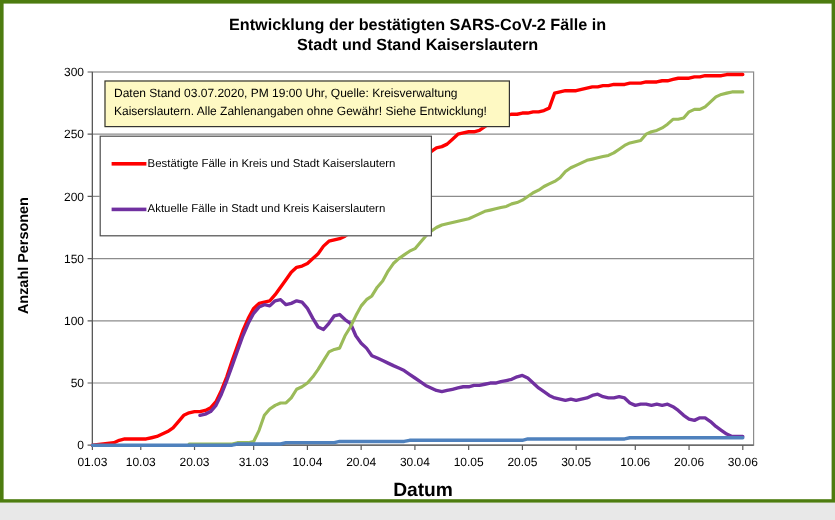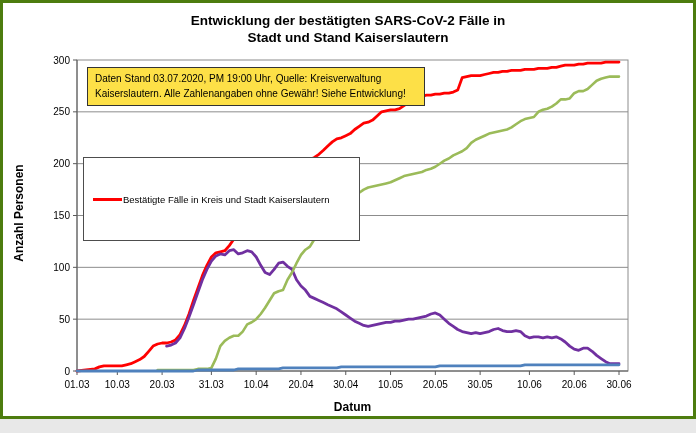--- a/index.html
+++ b/index.html
@@ -15,44 +15,43 @@
   #chart-title{
     position:absolute;left:0;right:0;top:9px;
     text-align:center;
     font-size:13.5px;font-weight:bold;color:#000;
     line-height:17px;
   }
   #plot-svg{position:absolute;left:0;top:0;}
   .svg-tick-label{font-family:"Liberation Sans",sans-serif;font-size:10px;fill:#000;}
   #note-box{
     position:absolute;left:84px;top:64px;width:322px;
-    background:#fde047;border:1px solid #333;
+    background:#fef9c3;border:1px solid #333;
     font-size:10px;color:#000;line-height:14.5px;
     padding:4px 7px;
   }
   #legend-box{
     position:absolute;left:80px;top:110px;width:277px;height:84px;
     background:#fff;border:1.5px solid #4d4d4d;
     box-sizing:border-box;
     display:flex;flex-direction:column;justify-content:space-around;
     padding:3px 0 3px 9px;
-    margin-top:44px;
   }
   .legend-row{display:flex;align-items:center;height:16px;}
   .legend-swatch{width:29px;height:3px;flex:0 0 29px;}
   .legend-label{font-size:9.5px;color:#000;white-space:nowrap;margin-left:1px;}
   #y-axis-title{
     position:absolute;left:-64px;top:203px;width:160px;
     transform:rotate(-90deg);
     text-align:center;
     font-size:12px;font-weight:bold;color:#000;
   }
   #x-axis-title{
     position:absolute;left:74px;width:551px;top:397px;
-    text-align:center;font-size:12px;font-weight:bold;color:#000;
+    text-align:center;font-size:16px;font-weight:bold;color:#000;
   }
 </style>
 </head>
 <body>
 
 <div id="figure">
 
   <div id="chart-title">
     <div>Entwicklung der bestätigten SARS-CoV-2 Fälle in</div>
     <div>Stadt und Stand Kaiserslautern</div>
@@ -119,15 +118,19 @@
   <div id="note-box">
     <div>Daten Stand 03.07.2020, PM 19:00 Uhr, Quelle: Kreisverwaltung</div>
     <div>Kaiserslautern. Alle Zahlenangaben ohne Gewähr! Siehe Entwicklung!</div>
   </div>
 
   <div id="legend-box">
       <div class="legend-row">
         <div class="legend-swatch" style="background: rgb(255, 0, 0);"></div>
         <span class="legend-label">Bestätigte Fälle in Kreis und Stadt Kaiserslautern</span>
       </div>
+      <div class="legend-row">
+        <div class="legend-swatch" style="background: rgb(112, 48, 160);"></div>
+        <span class="legend-label">Aktuelle Fälle in Stadt und Kreis Kaiserslautern</span>
+      </div>
     </div>
 
 </div>
 
 </body></html>

